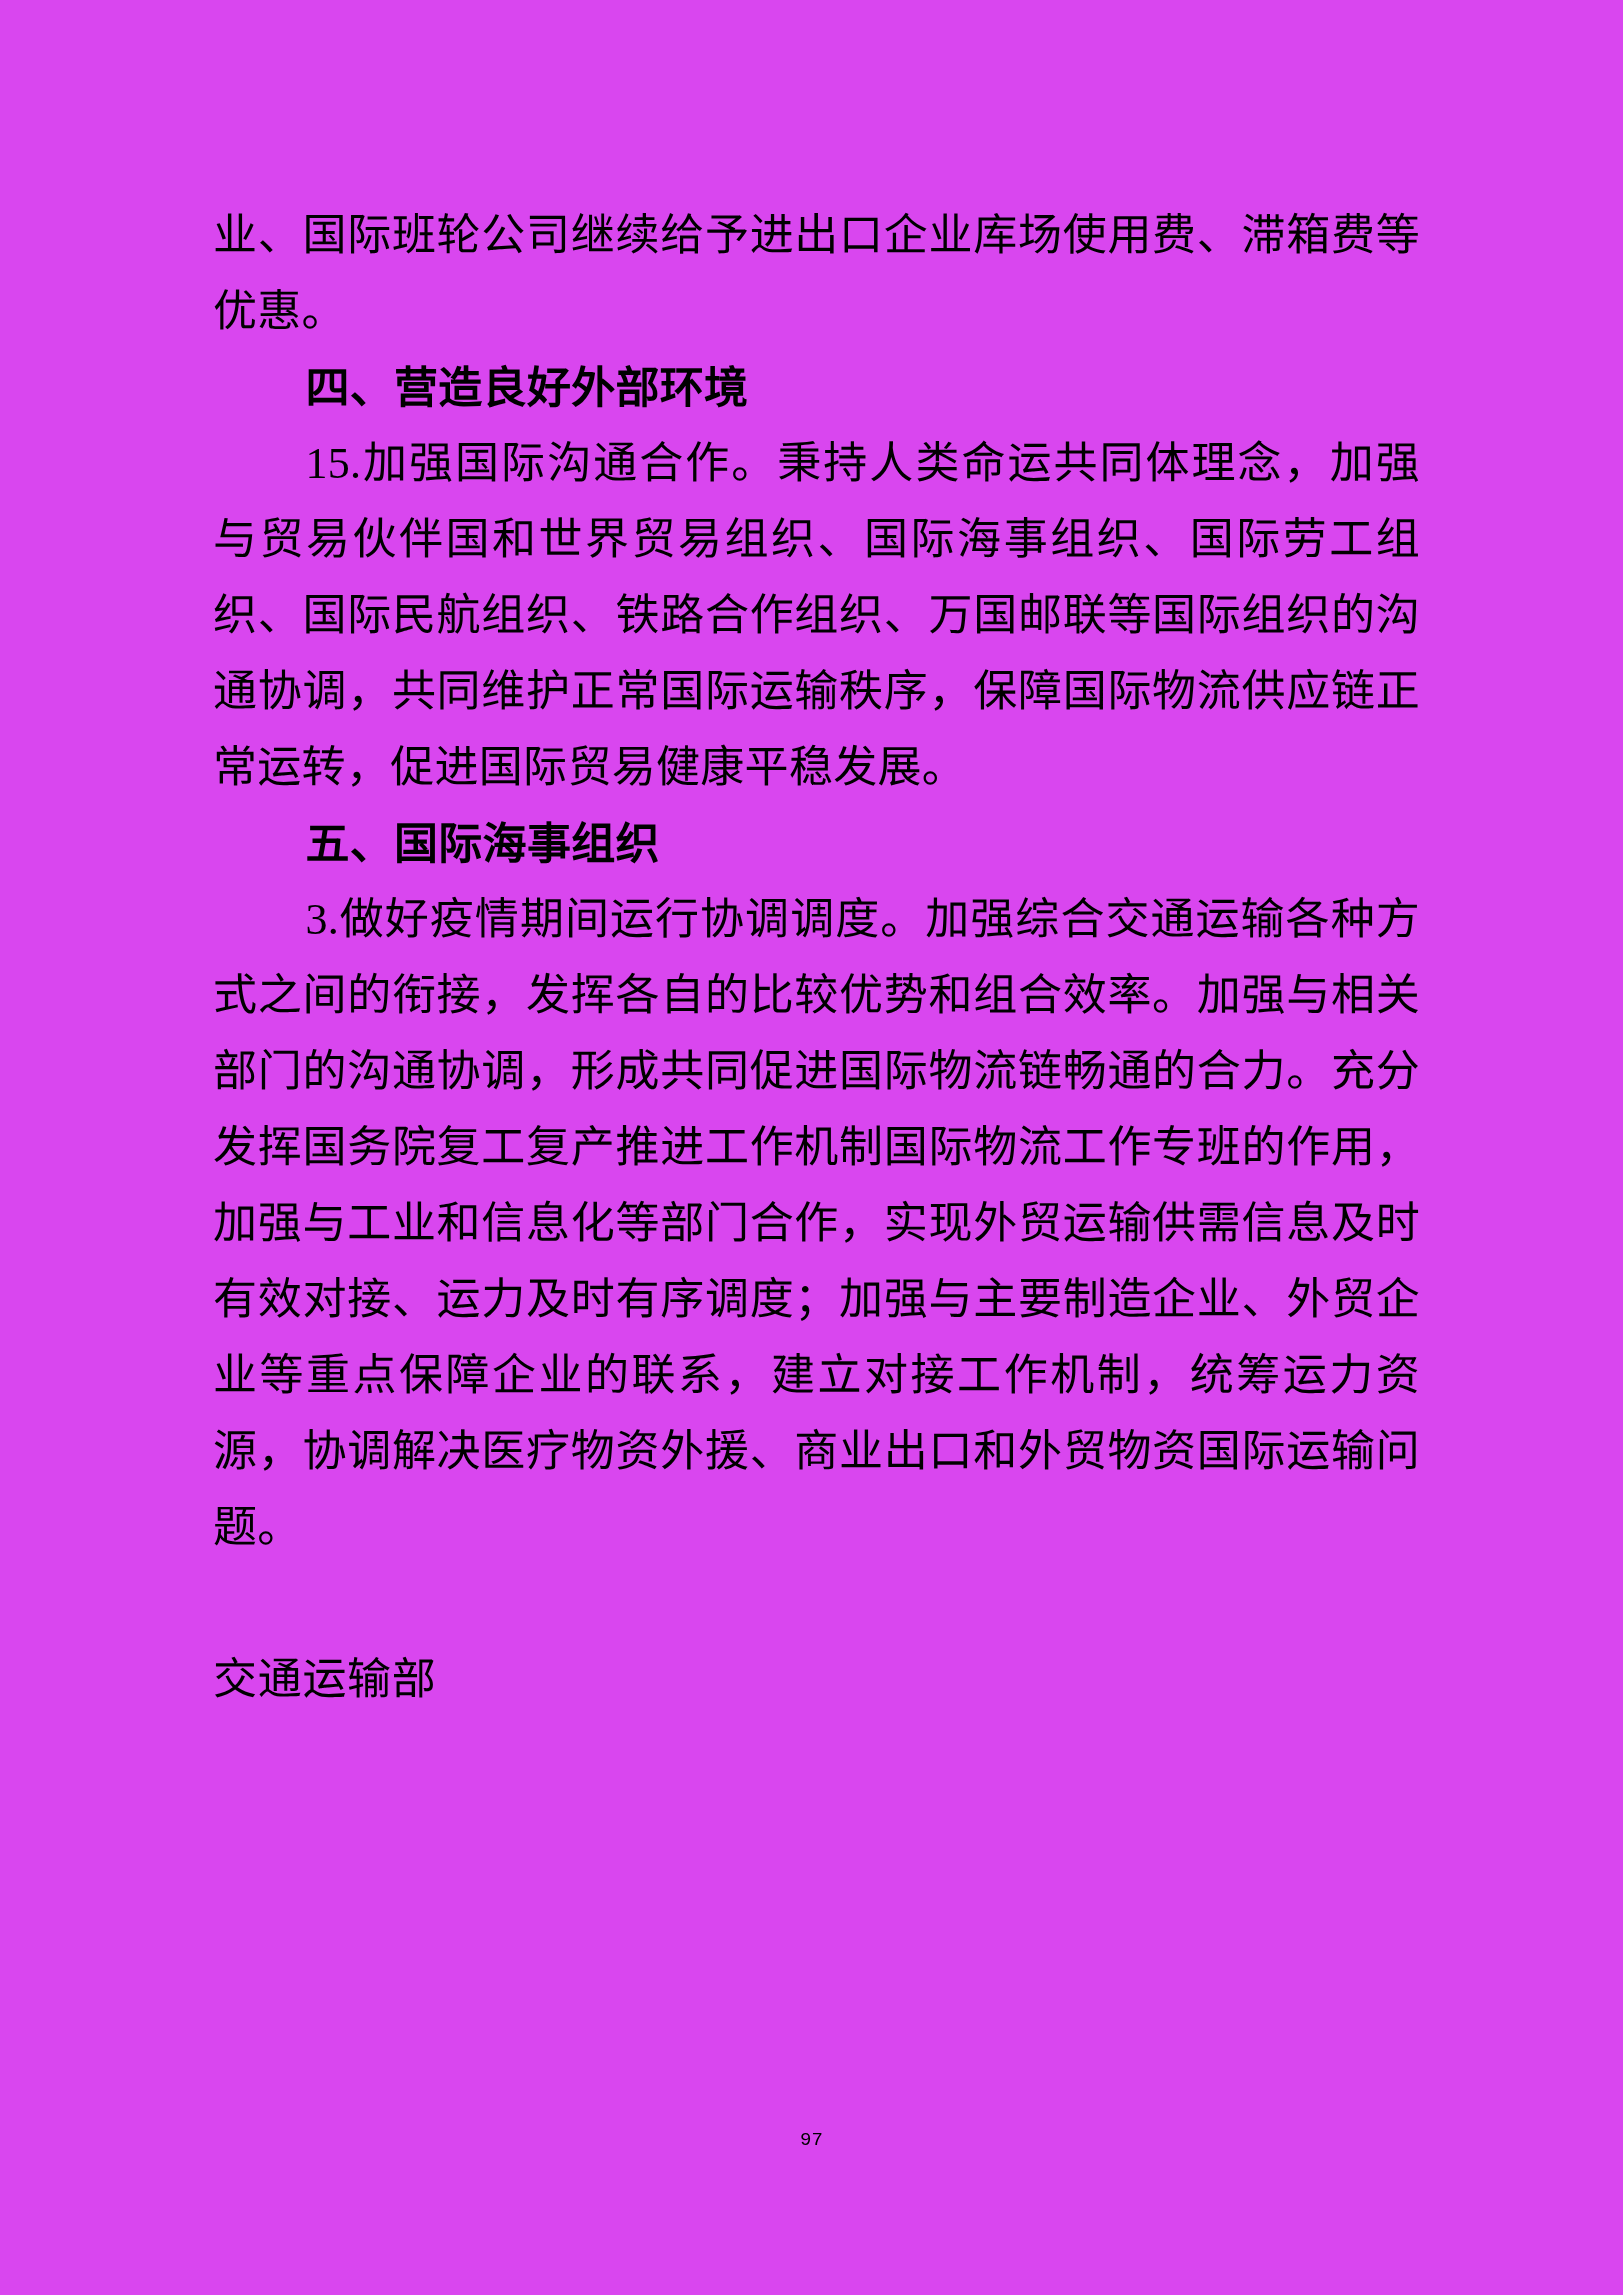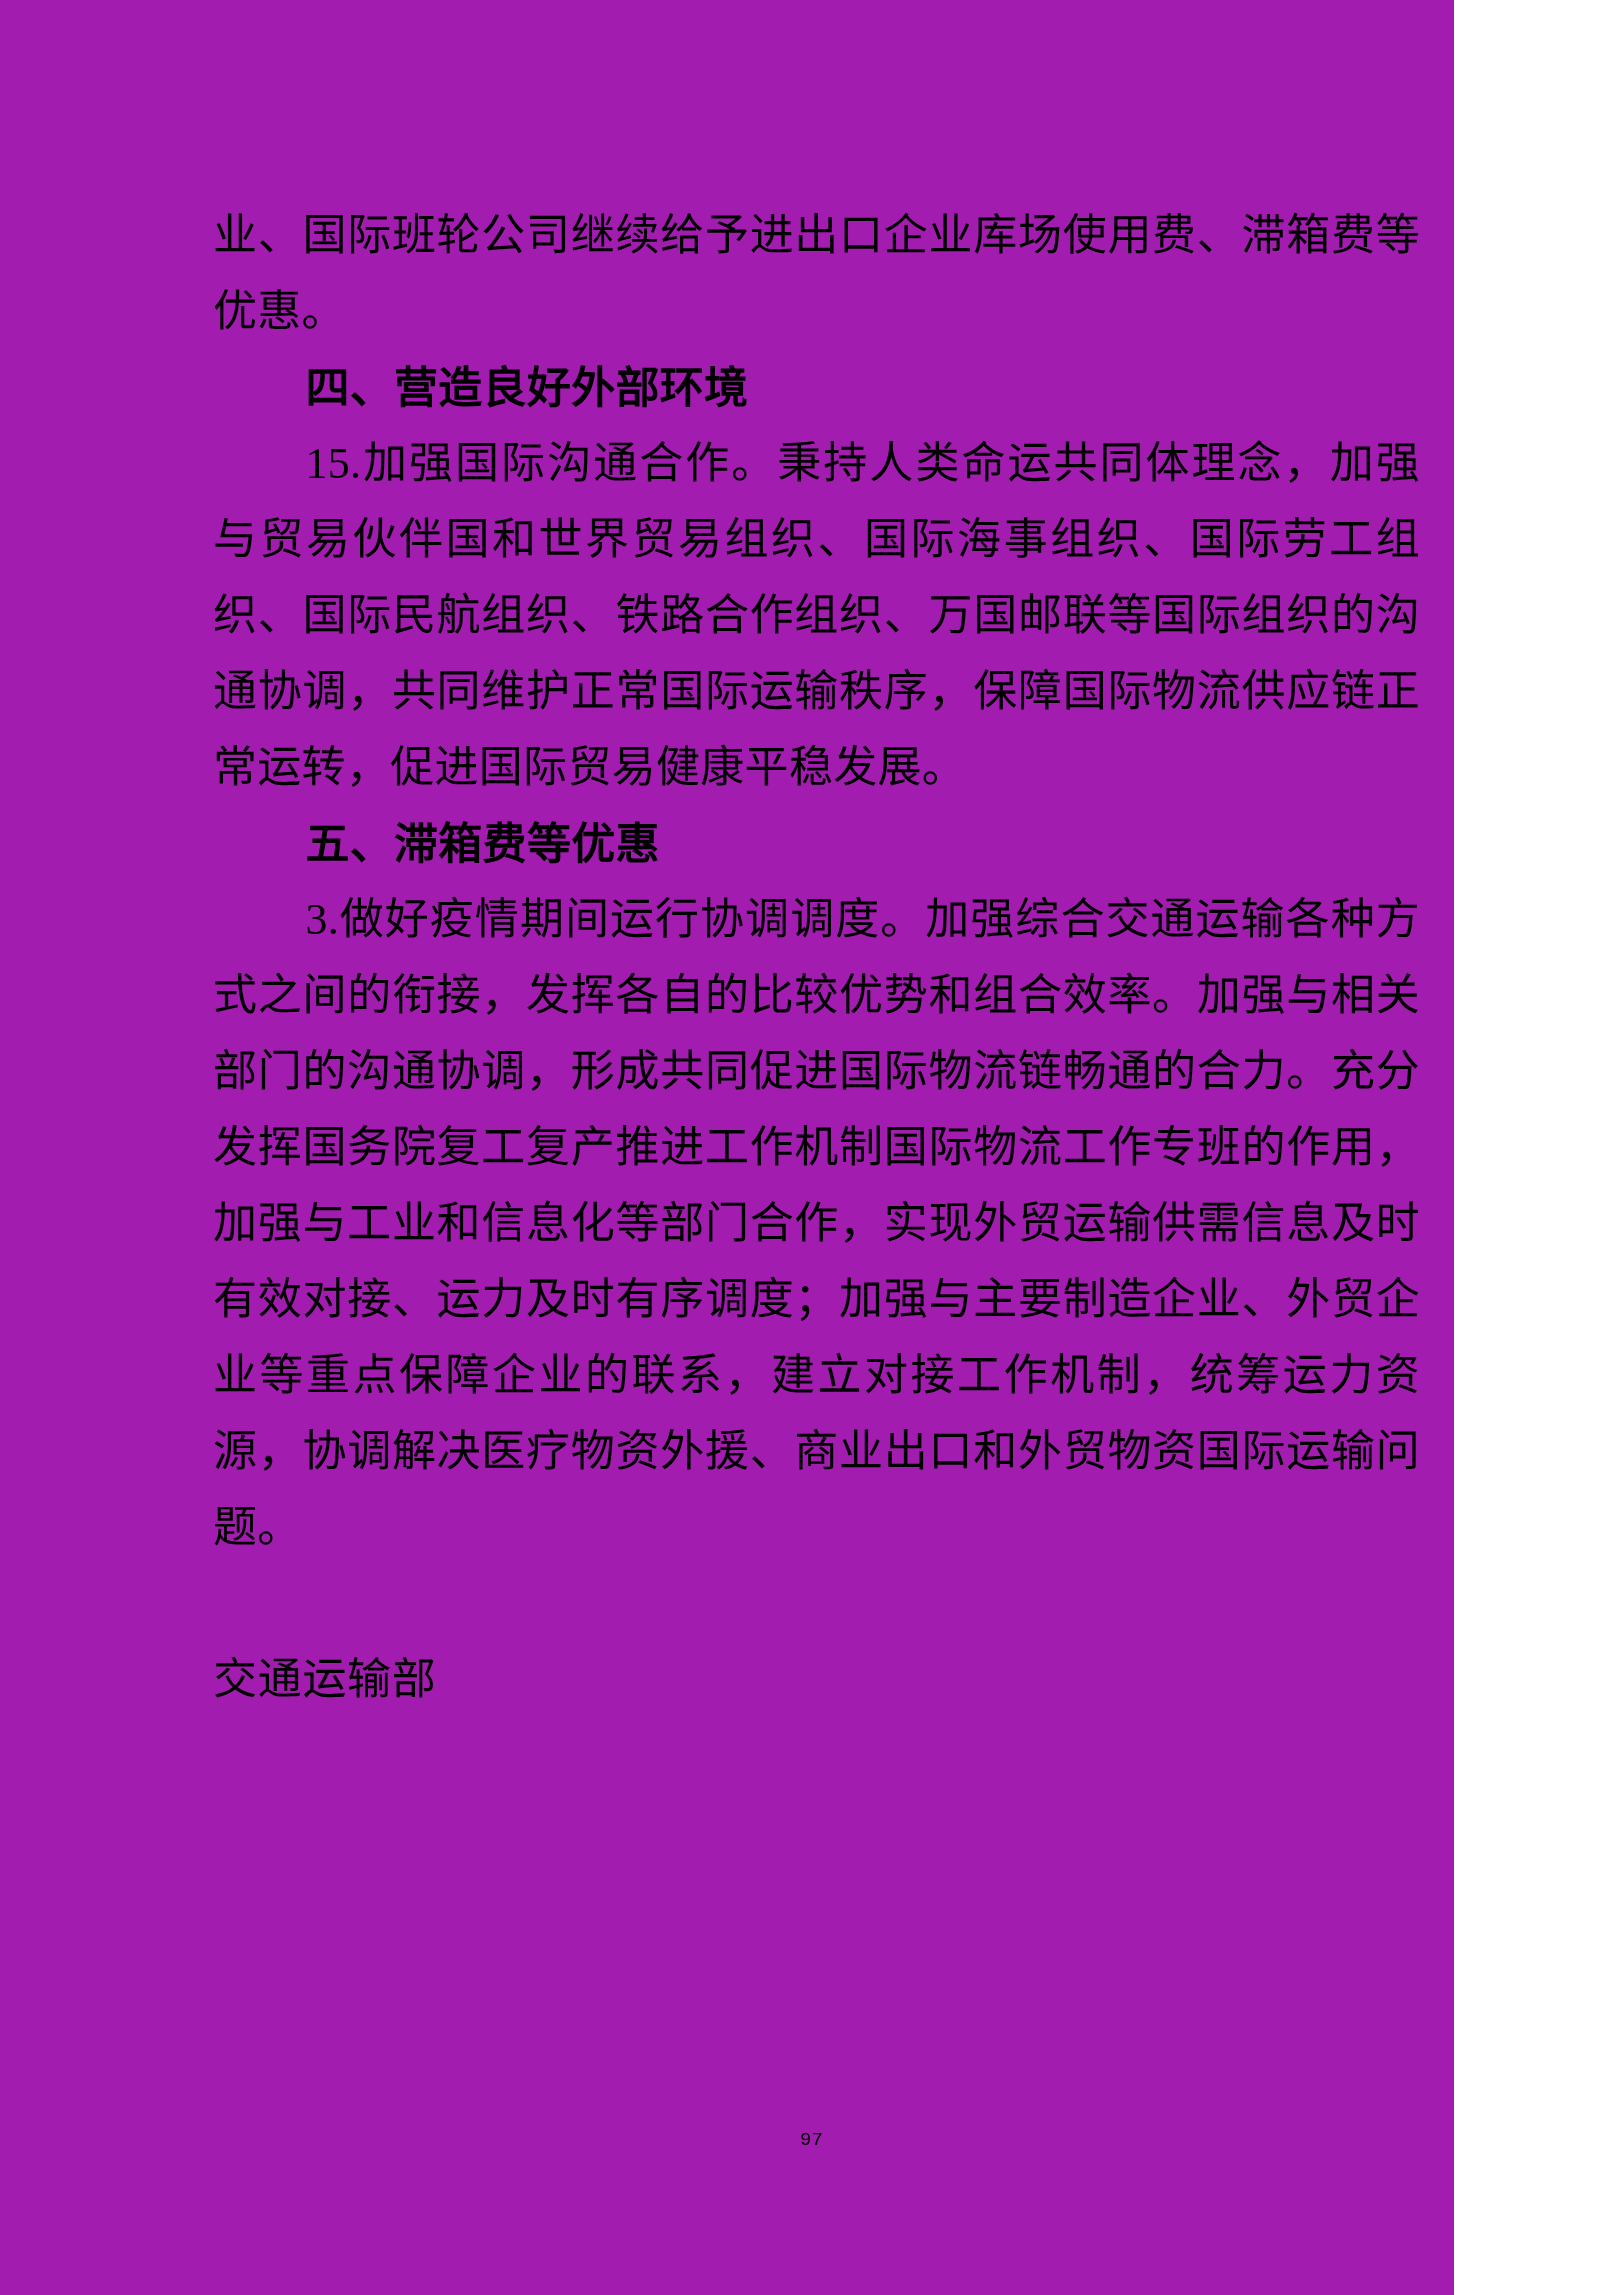--- a/index.html
+++ b/index.html
@@ -2,23 +2,23 @@
 <html lang="zh-CN" style="font-size:10.5px"><head>
 <meta charset="utf-8">
 <style>
   html, body {
     margin: 0;
     padding: 0;
     background: #ffffff;
   }
   .page {
     position: relative;
-    width: 1454px;
+    width: 1623px;
     height: 2295px;
-    background: #a21caf;
+    background: #d946ef;
     color: #000000;
     font-family: "Liberation Serif", serif;
     overflow: hidden;
   }
   .body-text {
     position: absolute;
     left: 213px;
     top: 198px;
     width: 1207px;
     font-size: 44px;
@@ -59,21 +59,21 @@
   }
 </style>
 </head>
 <body>
 
 <div class="page">
   <div class="body-text">
     <p class="para no-indent">业、国际班轮公司继续给予进出口企业库场使用费、滞箱费等优惠。</p>
     <p class="para heading">四、营造良好外部环境</p>
     <p class="para">15.加强国际沟通合作。秉持人类命运共同体理念，加强与贸易伙伴国和世界贸易组织、国际海事组织、国际劳工组织、国际民航组织、铁路合作组织、万国邮联等国际组织的沟通协调，共同维护正常国际运输秩序，保障国际物流供应链正常运转，促进国际贸易健康平稳发展。</p>
-    <p class="para heading">五、滞箱费等优惠</p>
+    <p class="para heading">五、国际海事组织</p>
     <p class="para">3.做好疫情期间运行协调调度。加强综合交通运输各种方式之间的衔接，发挥各自的比较优势和组合效率。加强与相关部门的沟通协调，形成共同促进国际物流链畅通的合力。充分发挥国务院复工复产推进工作机制国际物流工作专班的作用，加强与工业和信息化等部门合作，实现外贸运输供需信息及时有效对接、运力及时有序调度；加强与主要制造企业、外贸企业等重点保障企业的联系，建立对接工作机制，统筹运力资源，协调解决医疗物资外援、商业出口和外贸物资国际运输问题。</p>
     <p class="para signature">交通运输部</p>
   </div>
 
   <div class="footer">
     <span class="page-number">97</span>
   </div>
 </div>
 
 

